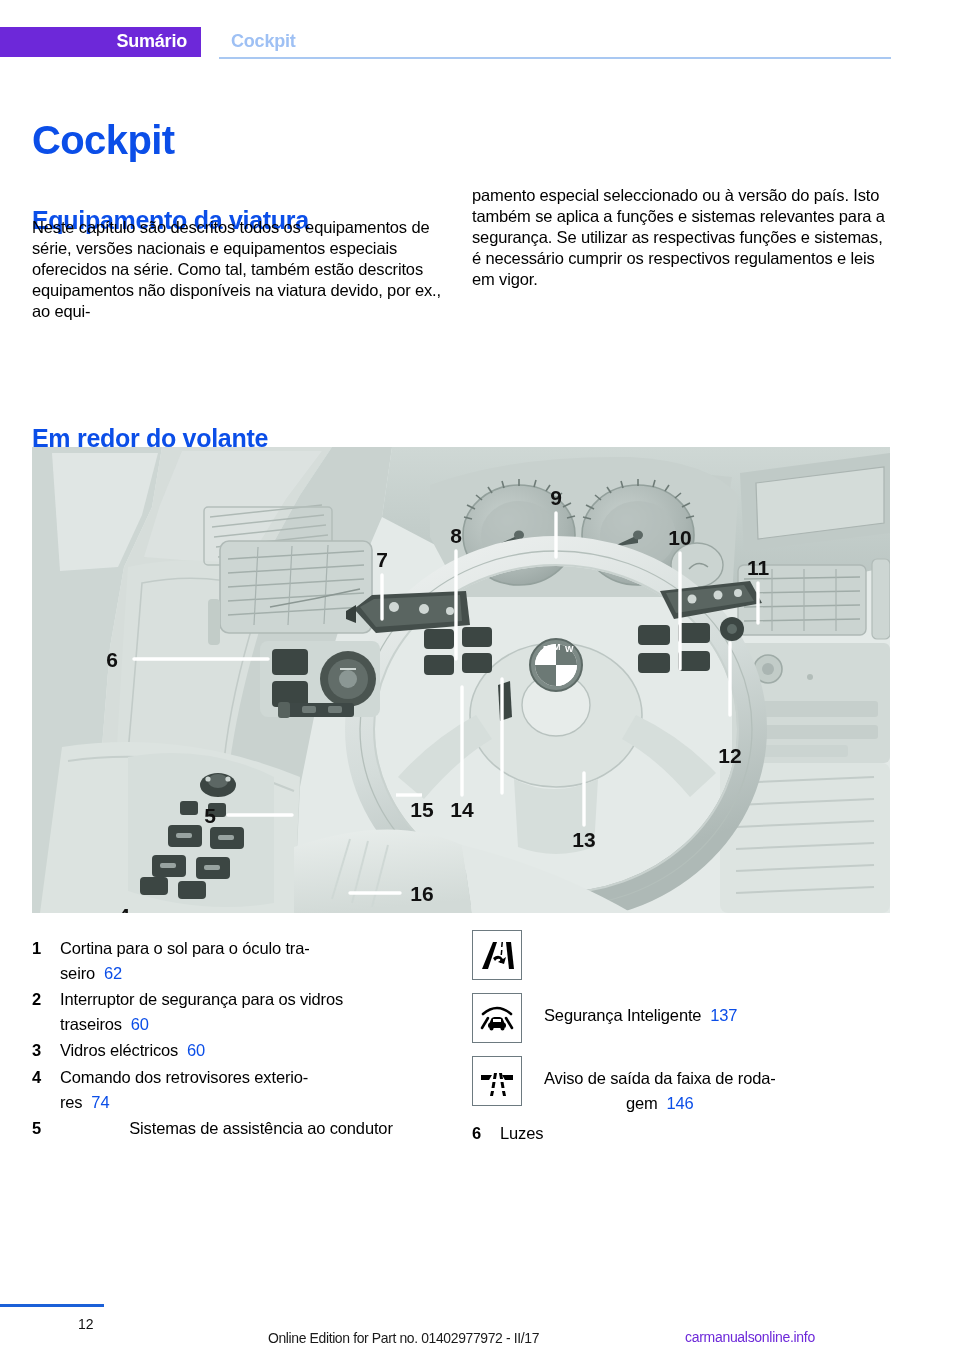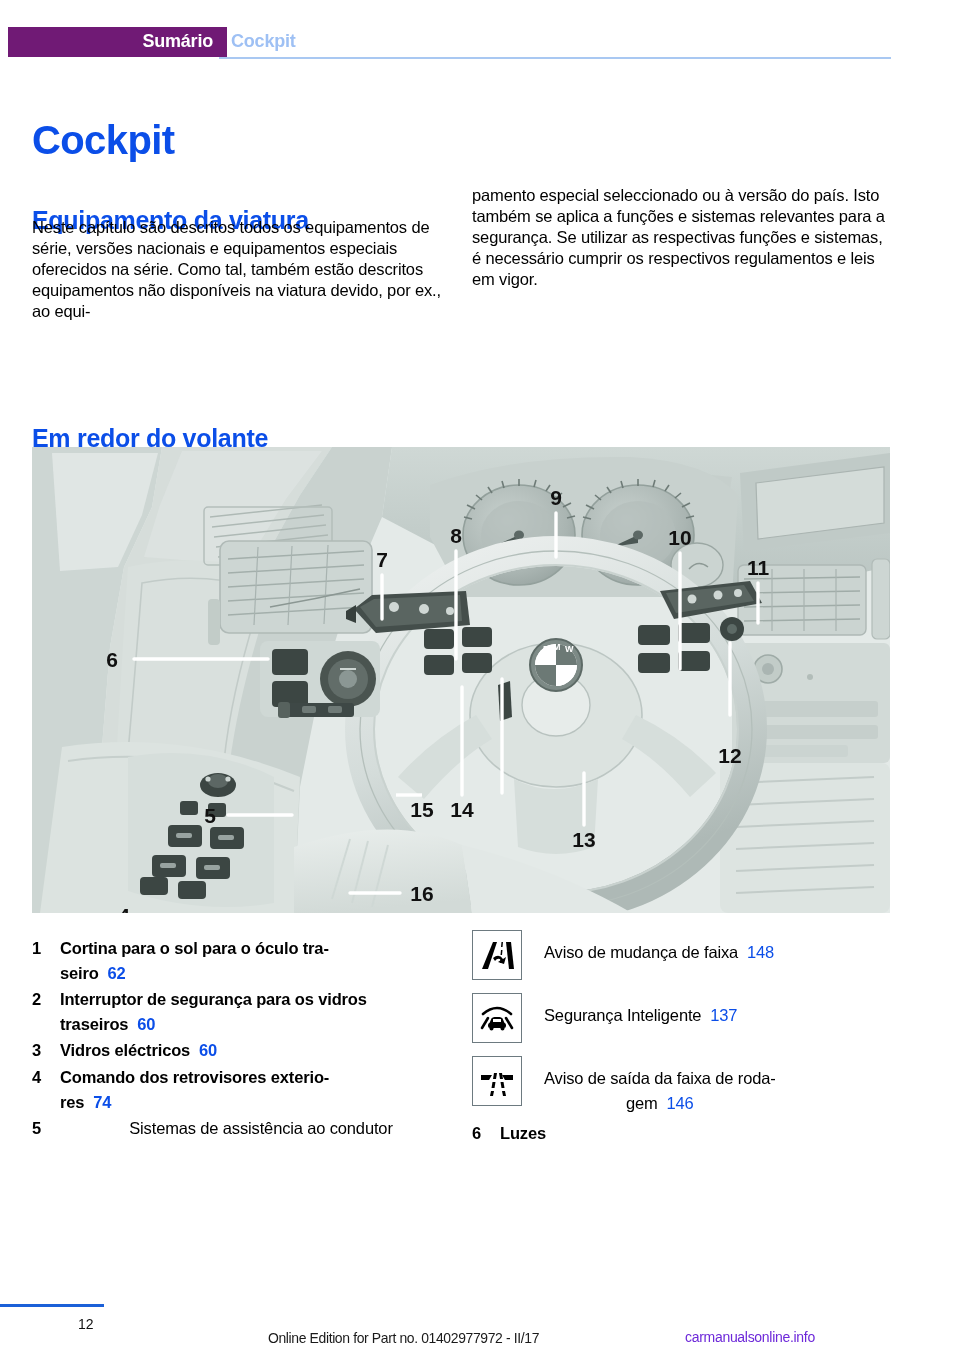--- a/index.html
+++ b/index.html
@@ -19,25 +19,25 @@
   
   .header {
     position: absolute;
     left: 0;
     top: 27px;
     width: 960px;
     height: 30px;
   }
   .header-tab-blue {
     position: absolute;
-    left: 8px;
+    left: 0;
     top: 0;
-    width: 219px;
+    width: 201px;
     height: 30px;
-    background: #701a75;
+    background: #6d28d9;
   }
   .header-tab-blue span {
     position: absolute;
     right: 14px;
     top: 4px;
     color: #ffffff;
     font-size: 18px;
     font-weight: bold;
     letter-spacing: -0.2px;
   }
@@ -125,21 +125,20 @@
     position: absolute;
     left: 0;
     top: 0;
     width: 22px;
     font-weight: bold;
     font-size: 16.5px;
   }
   .li-text {
     display: block;
     margin-left: 28px;
-    font-weight: bold;
   }
   .pgref {
     color: #0b4ee8;
     white-space: nowrap;
   }
   .li-cont {
     display: block;
     margin-left: 28px;
     margin-top: 2px;
     text-align: center;
@@ -569,21 +568,20 @@
     <div class="icon-box">
       <svg width="48" height="48" viewBox="0 0 48 48">
         <path d="M9,38 L20,11 L24,11 L15,38 Z" fill="#000000"></path>
         <path d="M33,11 L38,11 L41,38 L36,38 Z" fill="#000000"></path>
         <path d="M28.5,11 L30,11 L29.5,16 L28,16 Z" fill="#000000"></path>
         <path d="M28,19 L29.5,19 L29,24 L27.5,24 Z" fill="#000000"></path>
         <path d="M27.5,27 L29,27 L28.5,32 L27,32 Z" fill="#000000"></path>
         <path d="M20,27 Q26,22 30,28 L33,26 L31,33 L25,31 L28,29 Q25,26 22,30 Z" fill="#000000"></path>
       </svg>
     </div>
-    <div class="icon-label"><span>Aviso de mudança de faixa</span>&nbsp;&nbsp;<span class="pgref">148</span></div>
   </div>
 
   <div class="icon-row">
     <div class="icon-box">
       <svg width="48" height="48" viewBox="0 0 48 48">
         <path d="M10,20 Q24,8 38,20" fill="none" stroke="#000000" stroke-width="2.6" stroke-linecap="round"></path>
         <path d="M9,34 L15,24" stroke="#000000" stroke-width="2.6" stroke-linecap="round"></path>
         <path d="M39,34 L33,24" stroke="#000000" stroke-width="2.6" stroke-linecap="round"></path>
         <path d="M16,30 L18.5,24.5 Q19.5,23 21.5,23 L26.5,23 Q28.5,23 29.5,24.5 L32,30 Z" fill="#000000"></path>
         <rect x="15" y="29" width="18" height="5" rx="2" fill="#000000"></rect>

